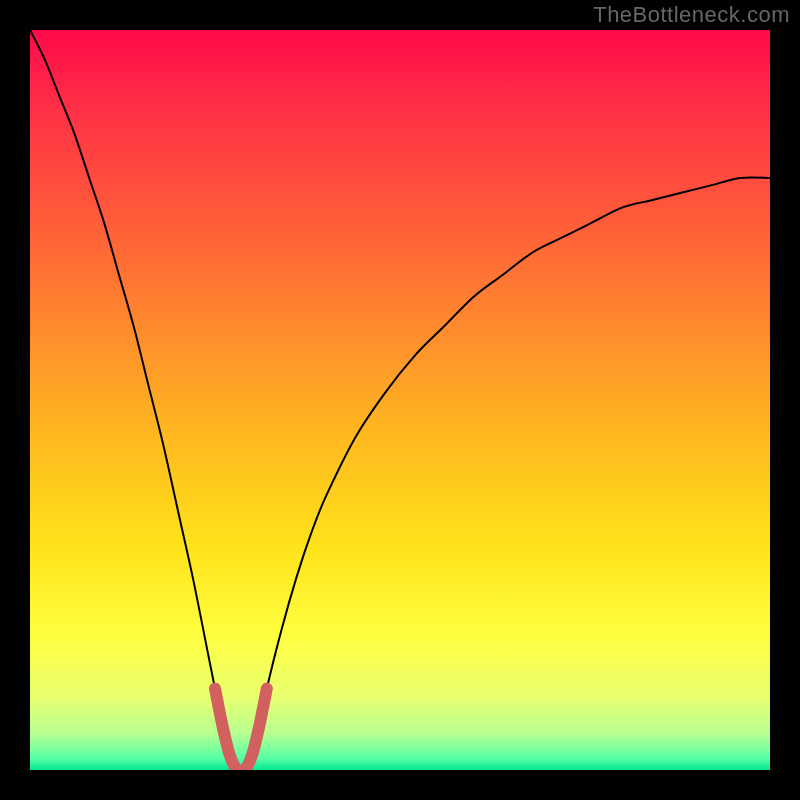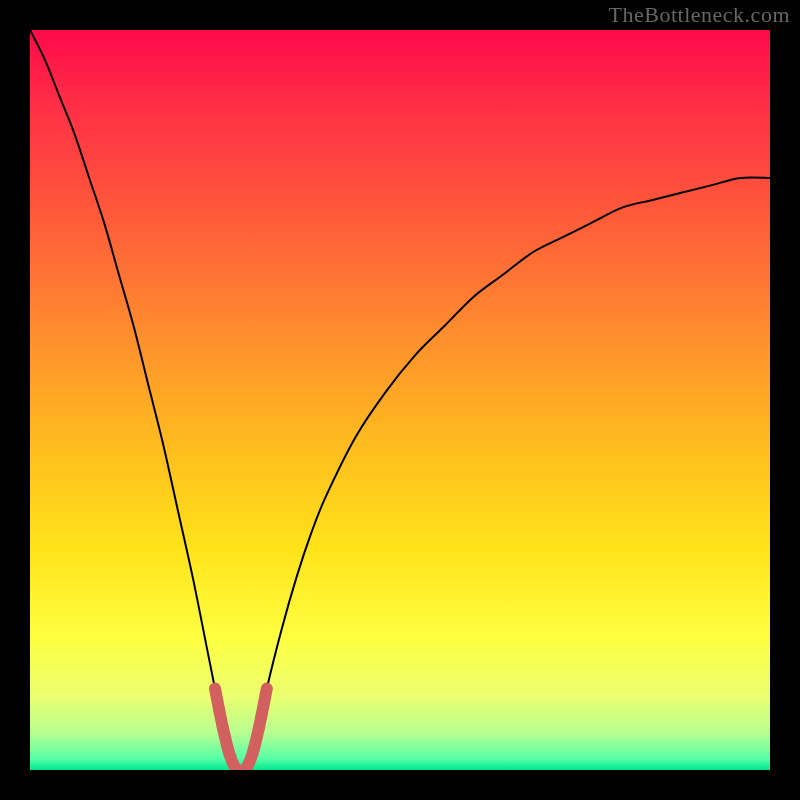--- a/index.html
+++ b/index.html
@@ -9,21 +9,20 @@
     height: 800px;
     background: #000;
     overflow: hidden;
     font-family: Arial, Helvetica, sans-serif;
   }
   .outer {
     position: relative;
     width: 800px;
     height: 800px;
     background: #000;
-    font-family: Liberation Serif, serif;
   }
   .watermark {
     position: absolute;
     top: 2px;
     right: 10px;
     color: #666;
     font-size: 22px;
     letter-spacing: 0.5px;
     z-index: 10;
   }

